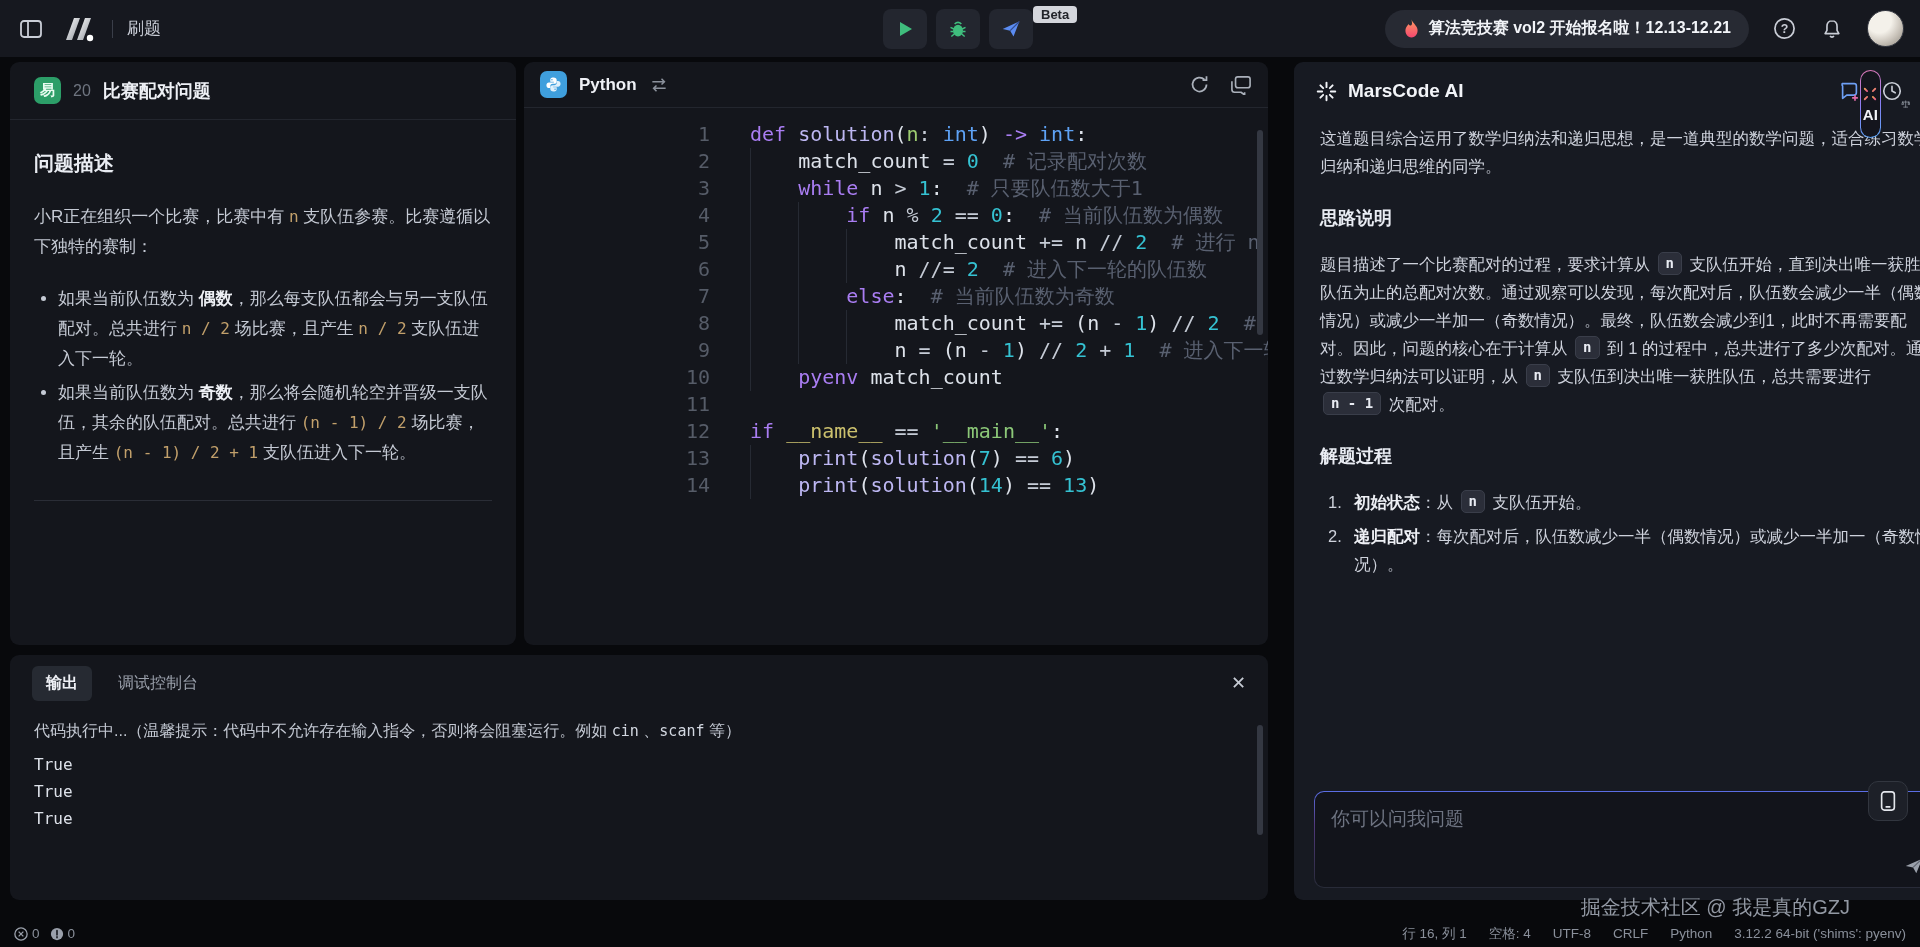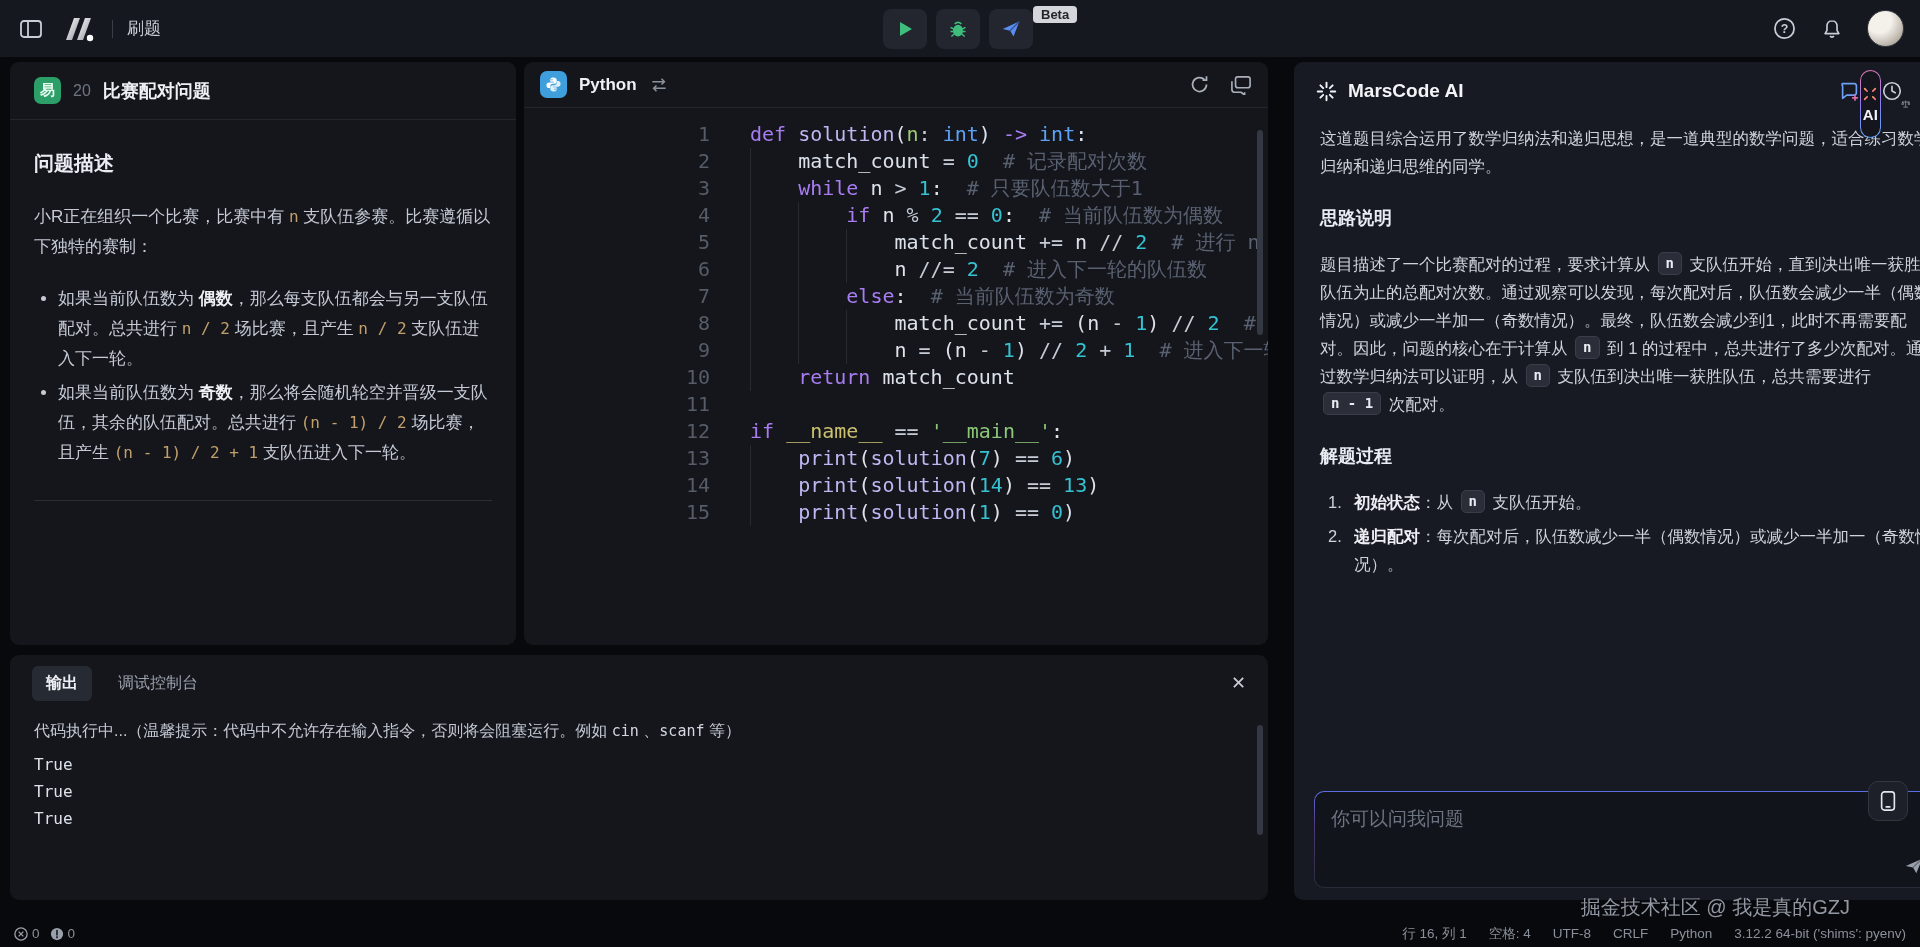--- a/index.html
+++ b/index.html
@@ -173,20 +173,32 @@
       <div class="run-btn">
         <svg width="20" height="20" viewBox="0 0 24 24">
             <path d="M2 12 L22 3 L15 21 L11 14 Z" fill="#5b8cf2"></path>
             <path d="M11 14 L22 3" stroke="#314a8c" stroke-width="1.4"></path>
           </svg>
       </div>
       <span class="beta-badge">Beta</span>
     </div>
 
     <div class="tb-right">
+      <div class="announce">
+        <svg width="17" height="21" viewBox="0 0 17 21">
+          <defs>
+              <linearGradient id="fg" x1="0" y1="0" x2="0" y2="1">
+                <stop offset="0" stop-color="#ff9a62"></stop>
+                <stop offset="1" stop-color="#f5476f"></stop>
+              </linearGradient>
+            </defs>
+          <path d="M8.5 0 C10 4 14 6 14.5 10 C15 14 12.5 18 8.5 18 C4.5 18 2 14 2.5 10 C2.8 7.6 4.5 6.5 5.5 4.5 C6.2 6 7.5 6.5 8.5 5.5 C9.5 4.5 8.8 2 8.5 0 Z" fill="url(#fg)" transform="translate(0,1.5)"></path>
+        </svg>
+        <span>算法竞技赛 vol2 开始报名啦！12.13-12.21</span>
+      </div>
       <div class="icon-btn">
         <svg width="23" height="23" viewBox="0 0 24 24">
             <circle cx="12" cy="12" r="10" fill="none" stroke="#c9cdd6" stroke-width="1.8"></circle>
             <text x="12" y="16.5" font-size="13" font-weight="bold" fill="#c9cdd6" text-anchor="middle" font-family="Liberation Sans, sans-serif">?</text>
           </svg>
       </div>
       <div class="icon-btn">
         <svg width="22" height="22" viewBox="0 0 24 24">
             <path d="M12 3 C8.7 3 6.5 5.5 6.5 9 V13.5 L4.5 17 H19.5 L17.5 13.5 V9 C17.5 5.5 15.3 3 12 3 Z" fill="none" stroke="#c9cdd6" stroke-width="1.8" stroke-linejoin="round"></path>
             <path d="M10 19.5 a2.2 2.2 0 0 0 4 0" fill="none" stroke="#c9cdd6" stroke-width="1.8"></path>
@@ -240,26 +252,25 @@
     <div class="code-area">
         <div class="code-line"><span class="gutter">1</span><span class="line-body"><span class="tok-kw">def</span><span> </span><span class="tok-fn">solution</span><span class="tok-pu">(</span><span class="tok-pa">n</span><span class="tok-op">:</span><span> </span><span class="tok-ty">int</span><span class="tok-pu">)</span><span> </span><span class="tok-kw">-&gt;</span><span> </span><span class="tok-ty">int</span><span class="tok-pu">:</span></span></div>
         <div class="code-line"><span class="gutter">2</span><span class="line-body"><span class="guide"></span><span class="tok-va">match_count</span><span class="tok-op"> = </span><span class="tok-nu">0</span><span>  </span><span class="tok-cm"># 记录配对次数</span></span></div>
         <div class="code-line"><span class="gutter">3</span><span class="line-body"><span class="guide"></span><span class="tok-kw">while</span><span> </span><span class="tok-va">n</span><span class="tok-op"> &gt; </span><span class="tok-nu">1</span><span class="tok-pu">:</span><span>  </span><span class="tok-cm"># 只要队伍数大于1</span></span></div>
         <div class="code-line"><span class="gutter">4</span><span class="line-body"><span class="guide"></span><span class="guide"></span><span class="tok-kw">if</span><span> </span><span class="tok-va">n</span><span class="tok-op"> % </span><span class="tok-nu">2</span><span class="tok-op"> == </span><span class="tok-nu">0</span><span class="tok-pu">:</span><span>  </span><span class="tok-cm"># 当前队伍数为偶数</span></span></div>
         <div class="code-line"><span class="gutter">5</span><span class="line-body"><span class="guide"></span><span class="guide"></span><span class="guide"></span><span class="tok-va">match_count</span><span class="tok-op"> += </span><span class="tok-va">n</span><span class="tok-op"> // </span><span class="tok-nu">2</span><span>  </span><span class="tok-cm"># 进行 n // 2 场比赛</span></span></div>
         <div class="code-line"><span class="gutter">6</span><span class="line-body"><span class="guide"></span><span class="guide"></span><span class="guide"></span><span class="tok-va">n</span><span class="tok-op"> //= </span><span class="tok-nu">2</span><span>  </span><span class="tok-cm"># 进入下一轮的队伍数</span></span></div>
         <div class="code-line"><span class="gutter">7</span><span class="line-body"><span class="guide"></span><span class="guide"></span><span class="tok-kw">else</span><span class="tok-pu">:</span><span>  </span><span class="tok-cm"># 当前队伍数为奇数</span></span></div>
         <div class="code-line"><span class="gutter">8</span><span class="line-body"><span class="guide"></span><span class="guide"></span><span class="guide"></span><span class="tok-va">match_count</span><span class="tok-op"> += </span><span class="tok-pu">(</span><span class="tok-va">n</span><span class="tok-op"> - </span><span class="tok-nu">1</span><span class="tok-pu">)</span><span class="tok-op"> // </span><span class="tok-nu">2</span><span>  </span><span class="tok-cm"># 进行配对的场数</span></span></div>
         <div class="code-line"><span class="gutter">9</span><span class="line-body"><span class="guide"></span><span class="guide"></span><span class="guide"></span><span class="tok-va">n</span><span class="tok-op"> = </span><span class="tok-pu">(</span><span class="tok-va">n</span><span class="tok-op"> - </span><span class="tok-nu">1</span><span class="tok-pu">)</span><span class="tok-op"> // </span><span class="tok-nu">2</span><span class="tok-op"> + </span><span class="tok-nu">1</span><span>  </span><span class="tok-cm"># 进入下一轮的队伍数</span></span></div>
-        <div class="code-line"><span class="gutter">10</span><span class="line-body"><span class="guide"></span><span class="tok-kw">return</span><span> </span><span class="tok-va">match_count</span></span></div>
+        <div class="code-line"><span class="gutter">10</span><span class="line-body"><span class="guide"></span><span class="tok-kw">pyenv</span><span> </span><span class="tok-va">match_count</span></span></div>
         <div class="code-line"><span class="gutter">11</span><span class="line-body"></span></div>
         <div class="code-line"><span class="gutter">12</span><span class="line-body"><span class="tok-kw">if</span><span> </span><span class="tok-du">__name__</span><span class="tok-op"> == </span><span class="tok-st">'__main__'</span><span class="tok-pu">:</span></span></div>
         <div class="code-line"><span class="gutter">13</span><span class="line-body"><span class="guide"></span><span class="tok-fn">print</span><span class="tok-pu">(</span><span class="tok-fn">solution</span><span class="tok-pu">(</span><span class="tok-nu">7</span><span class="tok-pu">)</span><span class="tok-op"> == </span><span class="tok-nu">6</span><span class="tok-pu">)</span></span></div>
         <div class="code-line"><span class="gutter">14</span><span class="line-body"><span class="guide"></span><span class="tok-fn">print</span><span class="tok-pu">(</span><span class="tok-fn">solution</span><span class="tok-pu">(</span><span class="tok-nu">14</span><span class="tok-pu">)</span><span class="tok-op"> == </span><span class="tok-nu">13</span><span class="tok-pu">)</span></span></div>
-        <div class="code-line"><span class="gutter">15</span><span class="line-body"><span class="guide"></span><span class="tok-fn">print</span><span class="tok-pu">(</span><span class="tok-fn">solution</span><span class="tok-pu">(</span><span class="tok-nu">1</span><span class="tok-pu">)</span><span class="tok-op"> == </span><span class="tok-nu">0</span><span class="tok-pu">)</span></span></div>
       </div>
     <div class="ed-scrollbar"></div>
   </div>
 
   <div class="panel panel-output">
     <div class="out-header">
       <span class="tab tab-active">输出</span>
       <span class="tab tab-idle">调试控制台</span>
       <span class="out-close">✕</span>
     </div>

